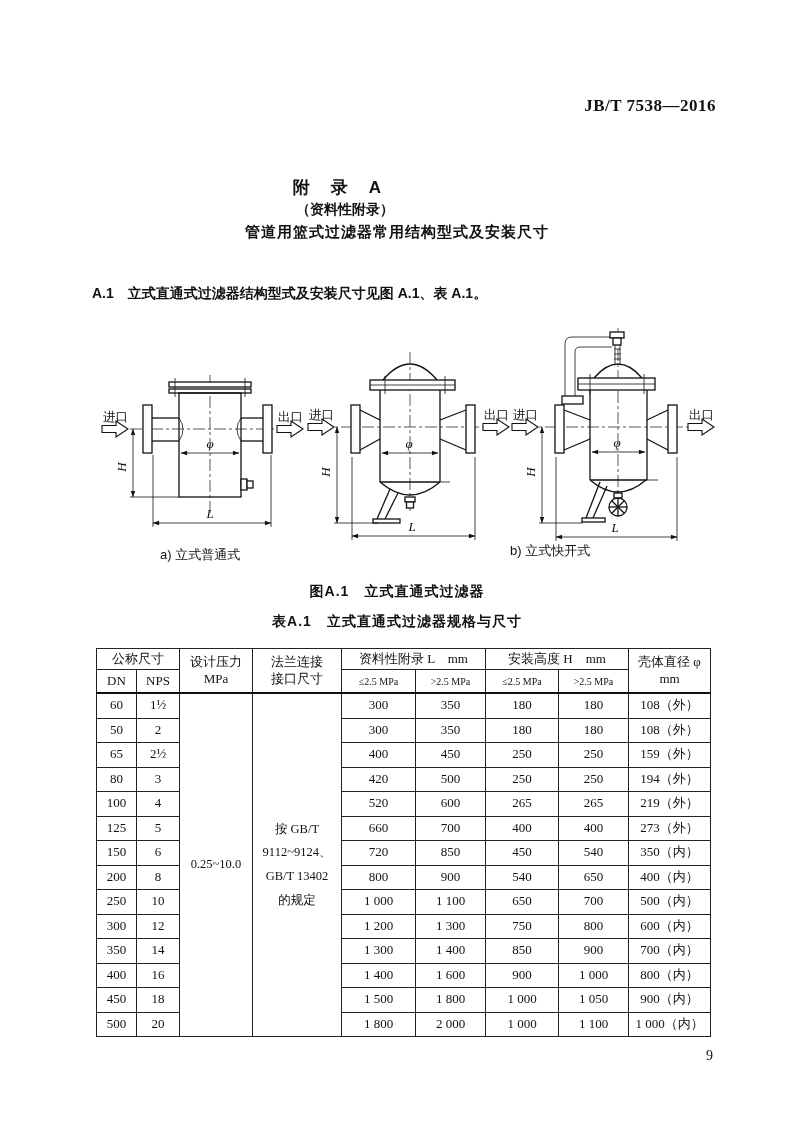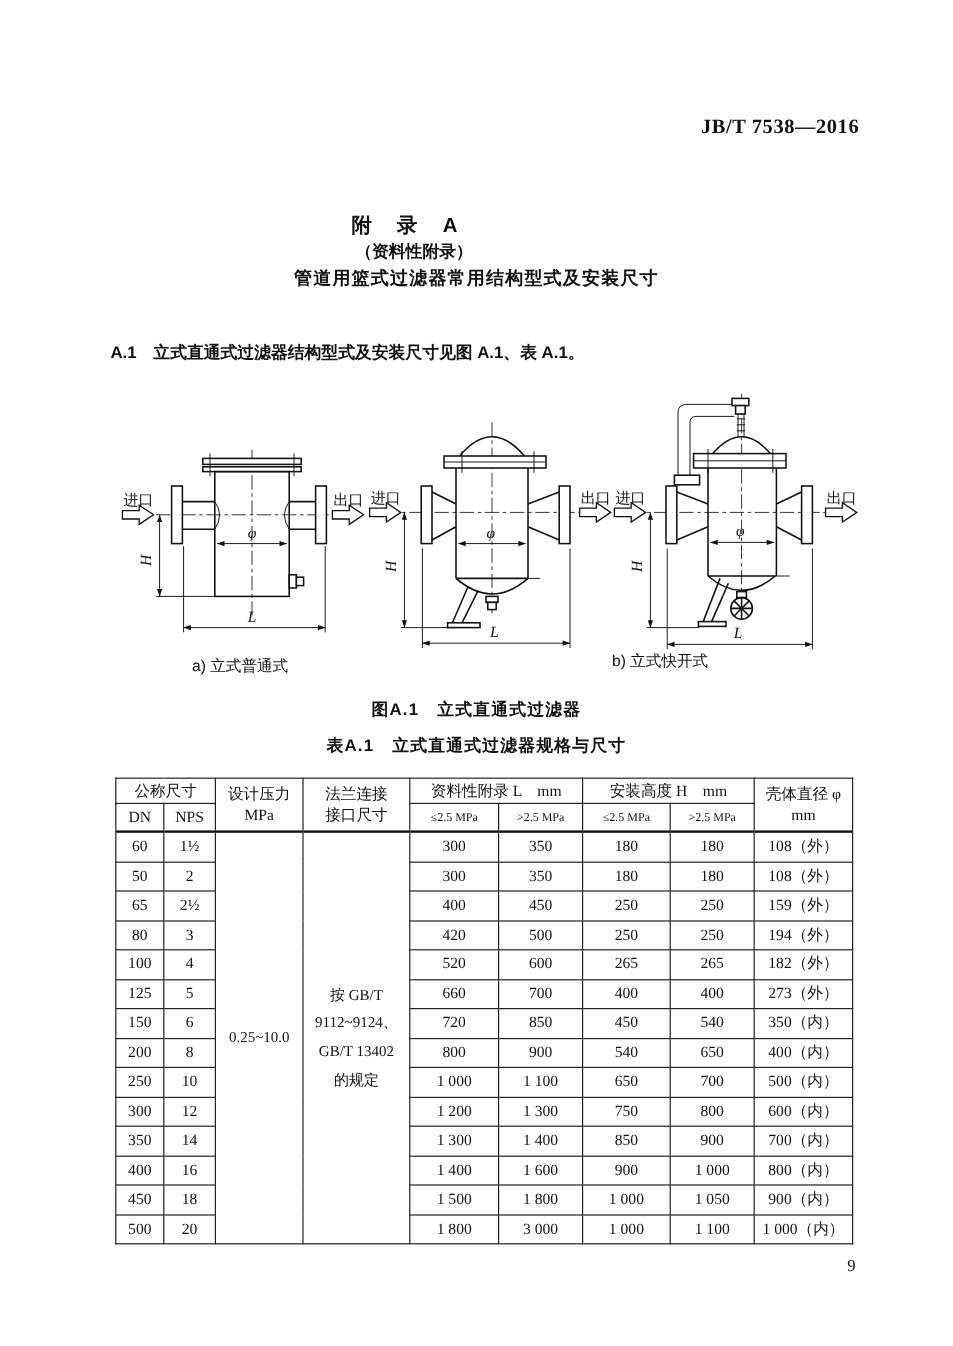--- a/index.html
+++ b/index.html
@@ -320,21 +320,21 @@
           <td>250</td>
           <td>194（外）</td>
         </tr>
         <tr>
           <td>100</td>
           <td>4</td>
           <td>520</td>
           <td>600</td>
           <td>265</td>
           <td>265</td>
-          <td>182（外）</td>
+          <td>219（外）</td>
         </tr>
         <tr>
           <td>125</td>
           <td>5</td>
           <td>660</td>
           <td>700</td>
           <td>400</td>
           <td>400</td>
           <td>273（外）</td>
         </tr>
@@ -398,21 +398,21 @@
           <td>1 500</td>
           <td>1 800</td>
           <td>1 000</td>
           <td>1 050</td>
           <td>900（内）</td>
         </tr>
         <tr>
           <td>500</td>
           <td>20</td>
           <td>1 800</td>
-          <td>3 000</td>
+          <td>2 000</td>
           <td>1 000</td>
           <td>1 100</td>
           <td>1 000（内）</td>
         </tr>
       </tbody>
   </table>
 </div>
 
 <div class="abs" id="page-number">9</div>
 

